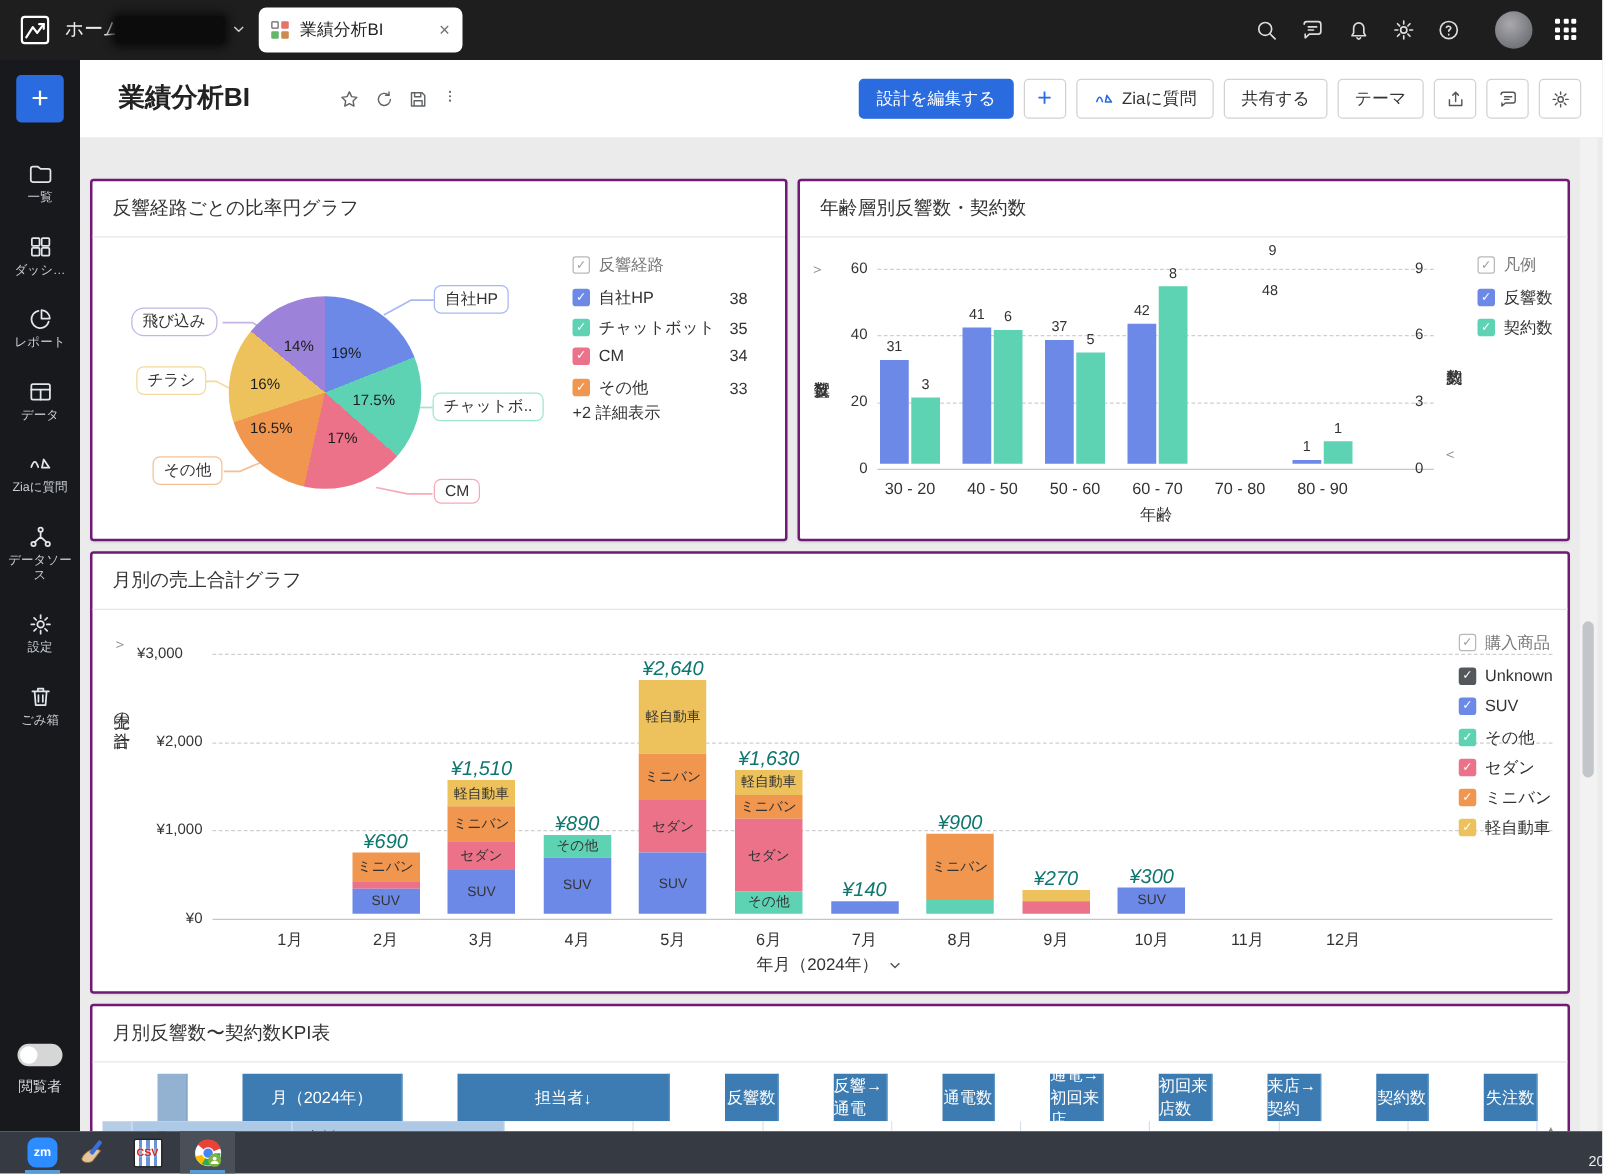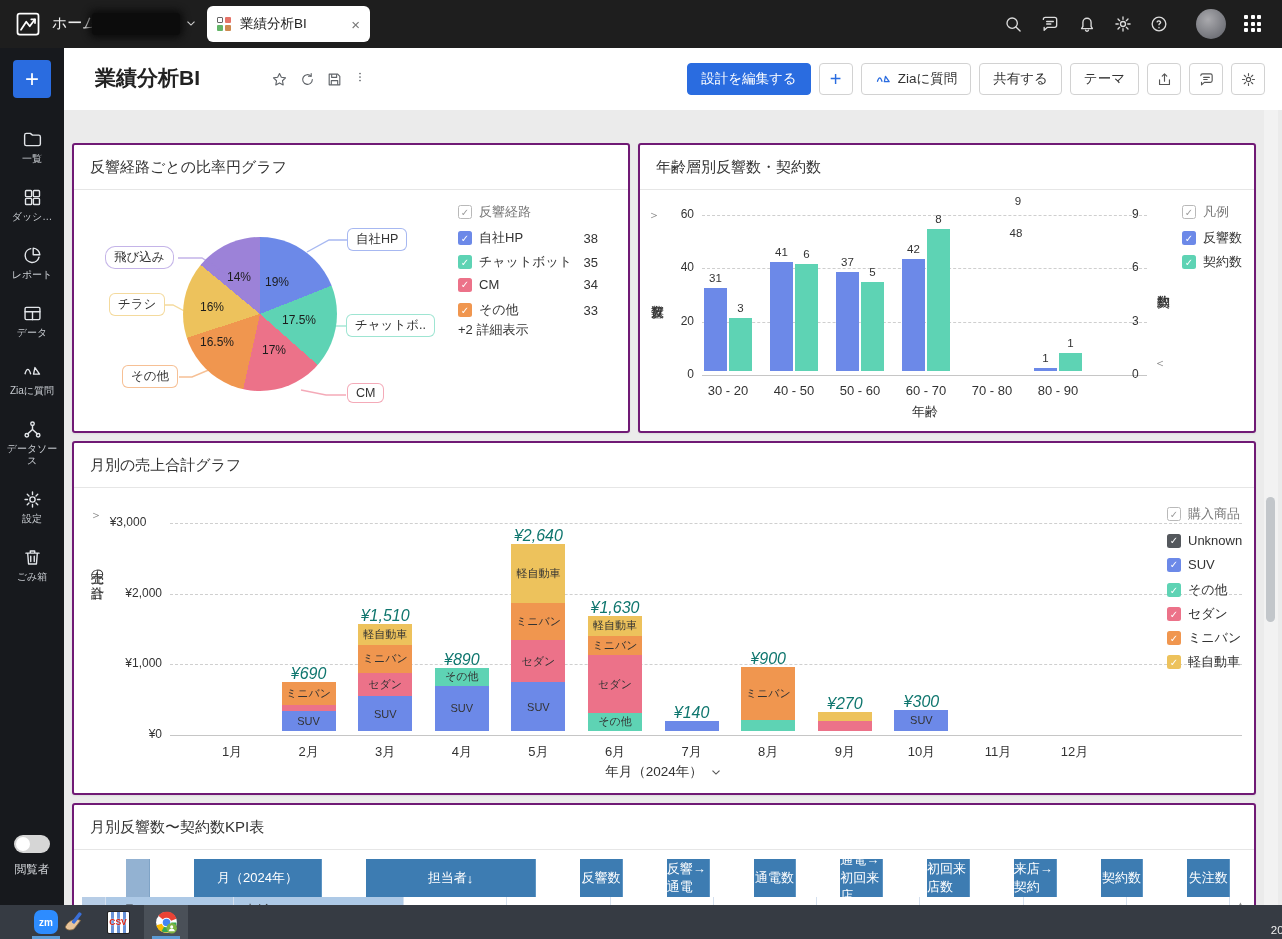--- a/index.html
+++ b/index.html
@@ -666,21 +666,21 @@
         </div>
       <div class="kpi-up" style="right:8px;">▲</div>
     </section>
   </main>
 
   <div class="pg-sb">
       <i></i>
     </div>
 
   <footer class="taskbar">
-    <div class="tk-app active" style="left:24px">
+    <div class="tk-app active" style="left:12px">
       <div class="tk-zm">zm</div>
     </div>
     <div class="tk-app" style="left:52px">
       <svg class="ic" width="24" height="24" viewBox="0 0 24 24">
           <path fill="#e8c49a" stroke="#8a6b42" stroke-width="0.8" d="M3.5 16.5c3-6.5 10.5-8.5 15-6l-6.5 8.5c-3.5 2-9 1-8.5-2.5z"></path>
           <rect x="13" y="1.5" width="3.4" height="13" rx="1" fill="#3a6fd8" transform="rotate(38 14.7 8)"></rect>
         </svg>
     </div>
     <div class="tk-app" style="left:96px">
       <div class="tk-csv">

